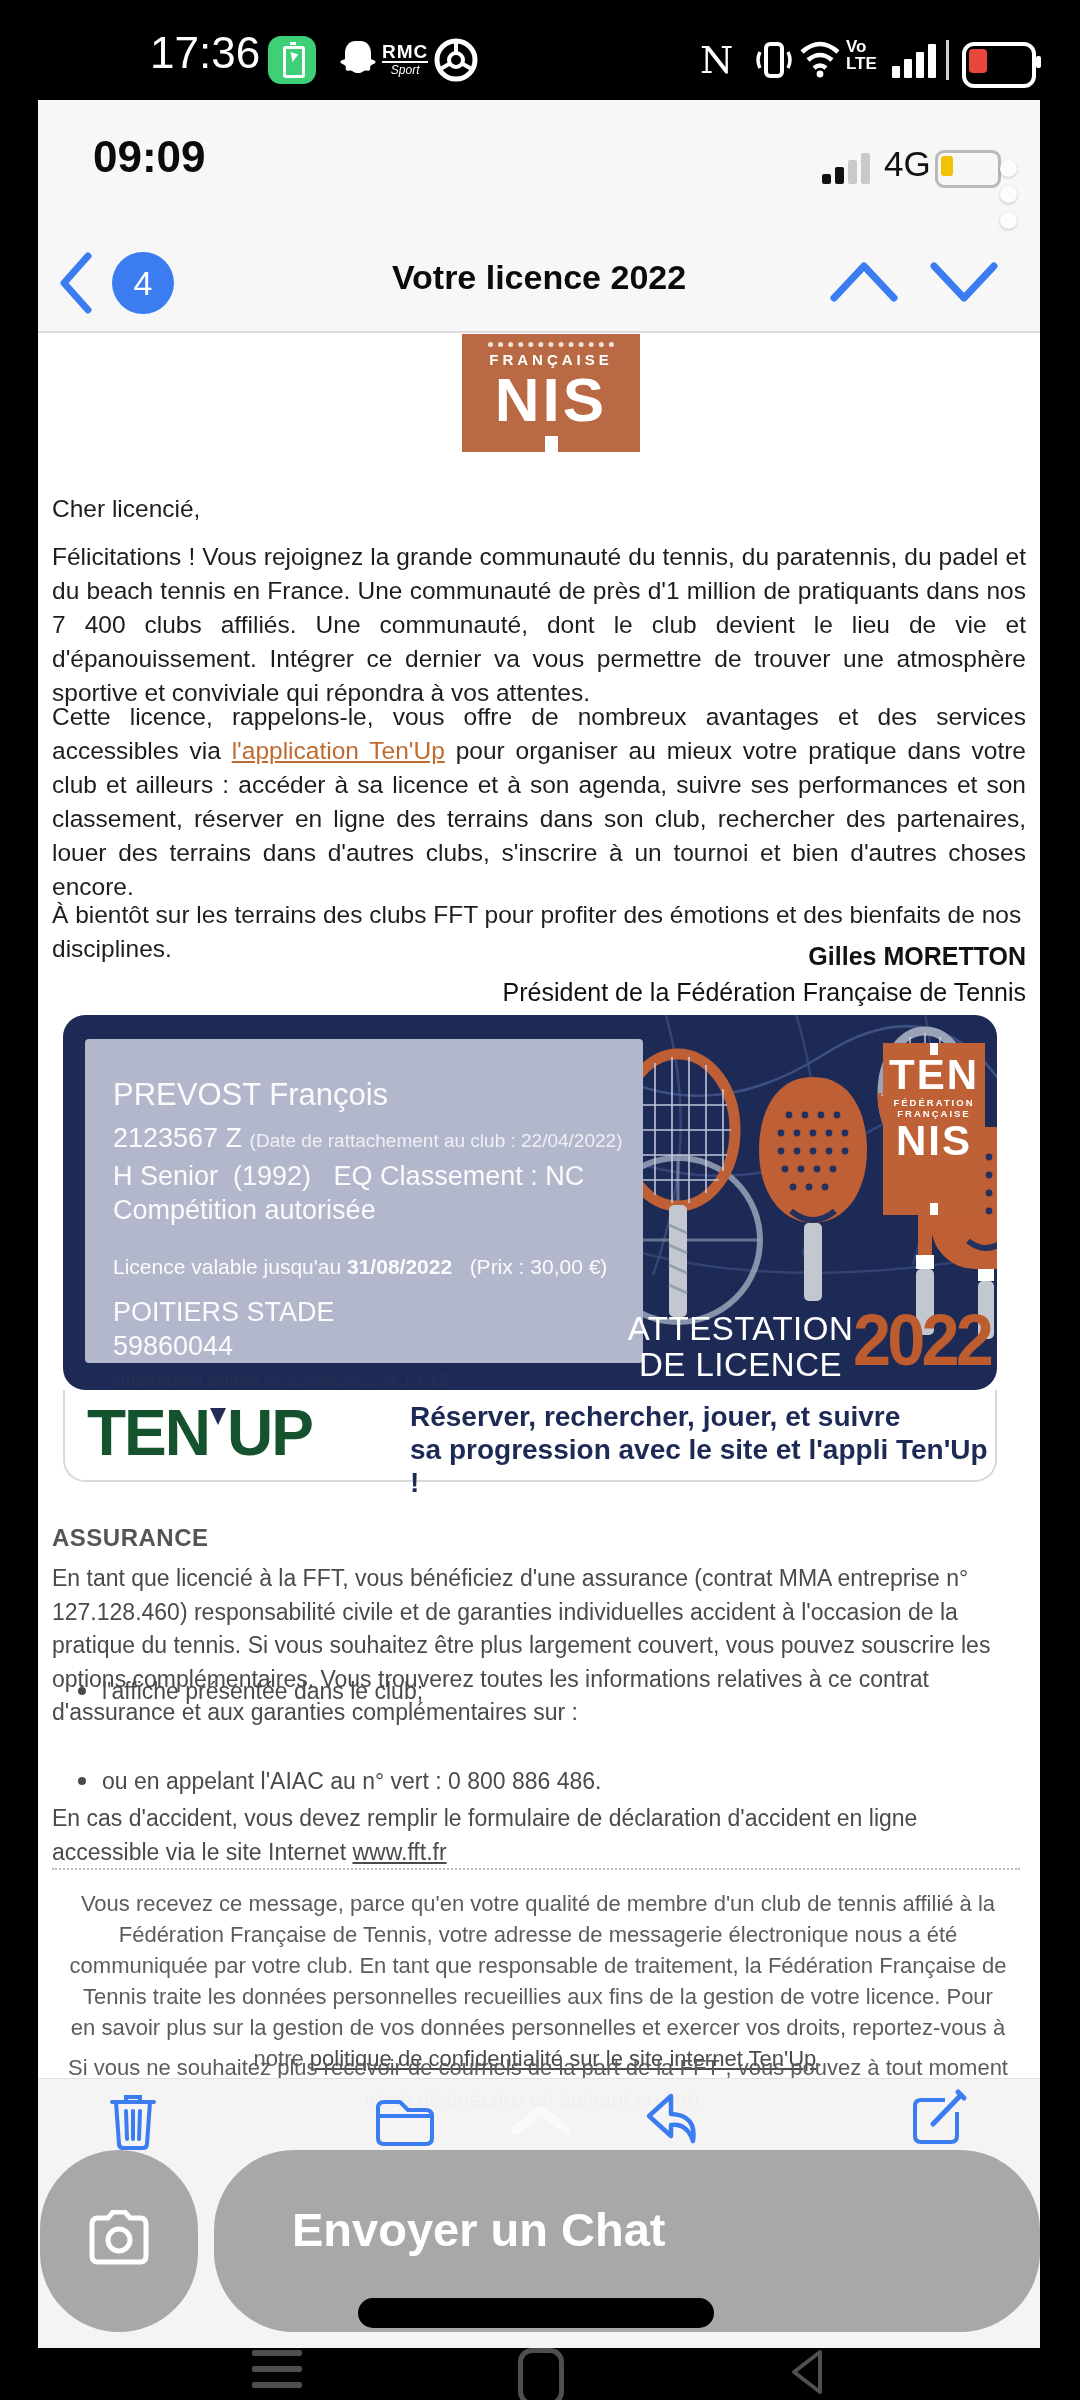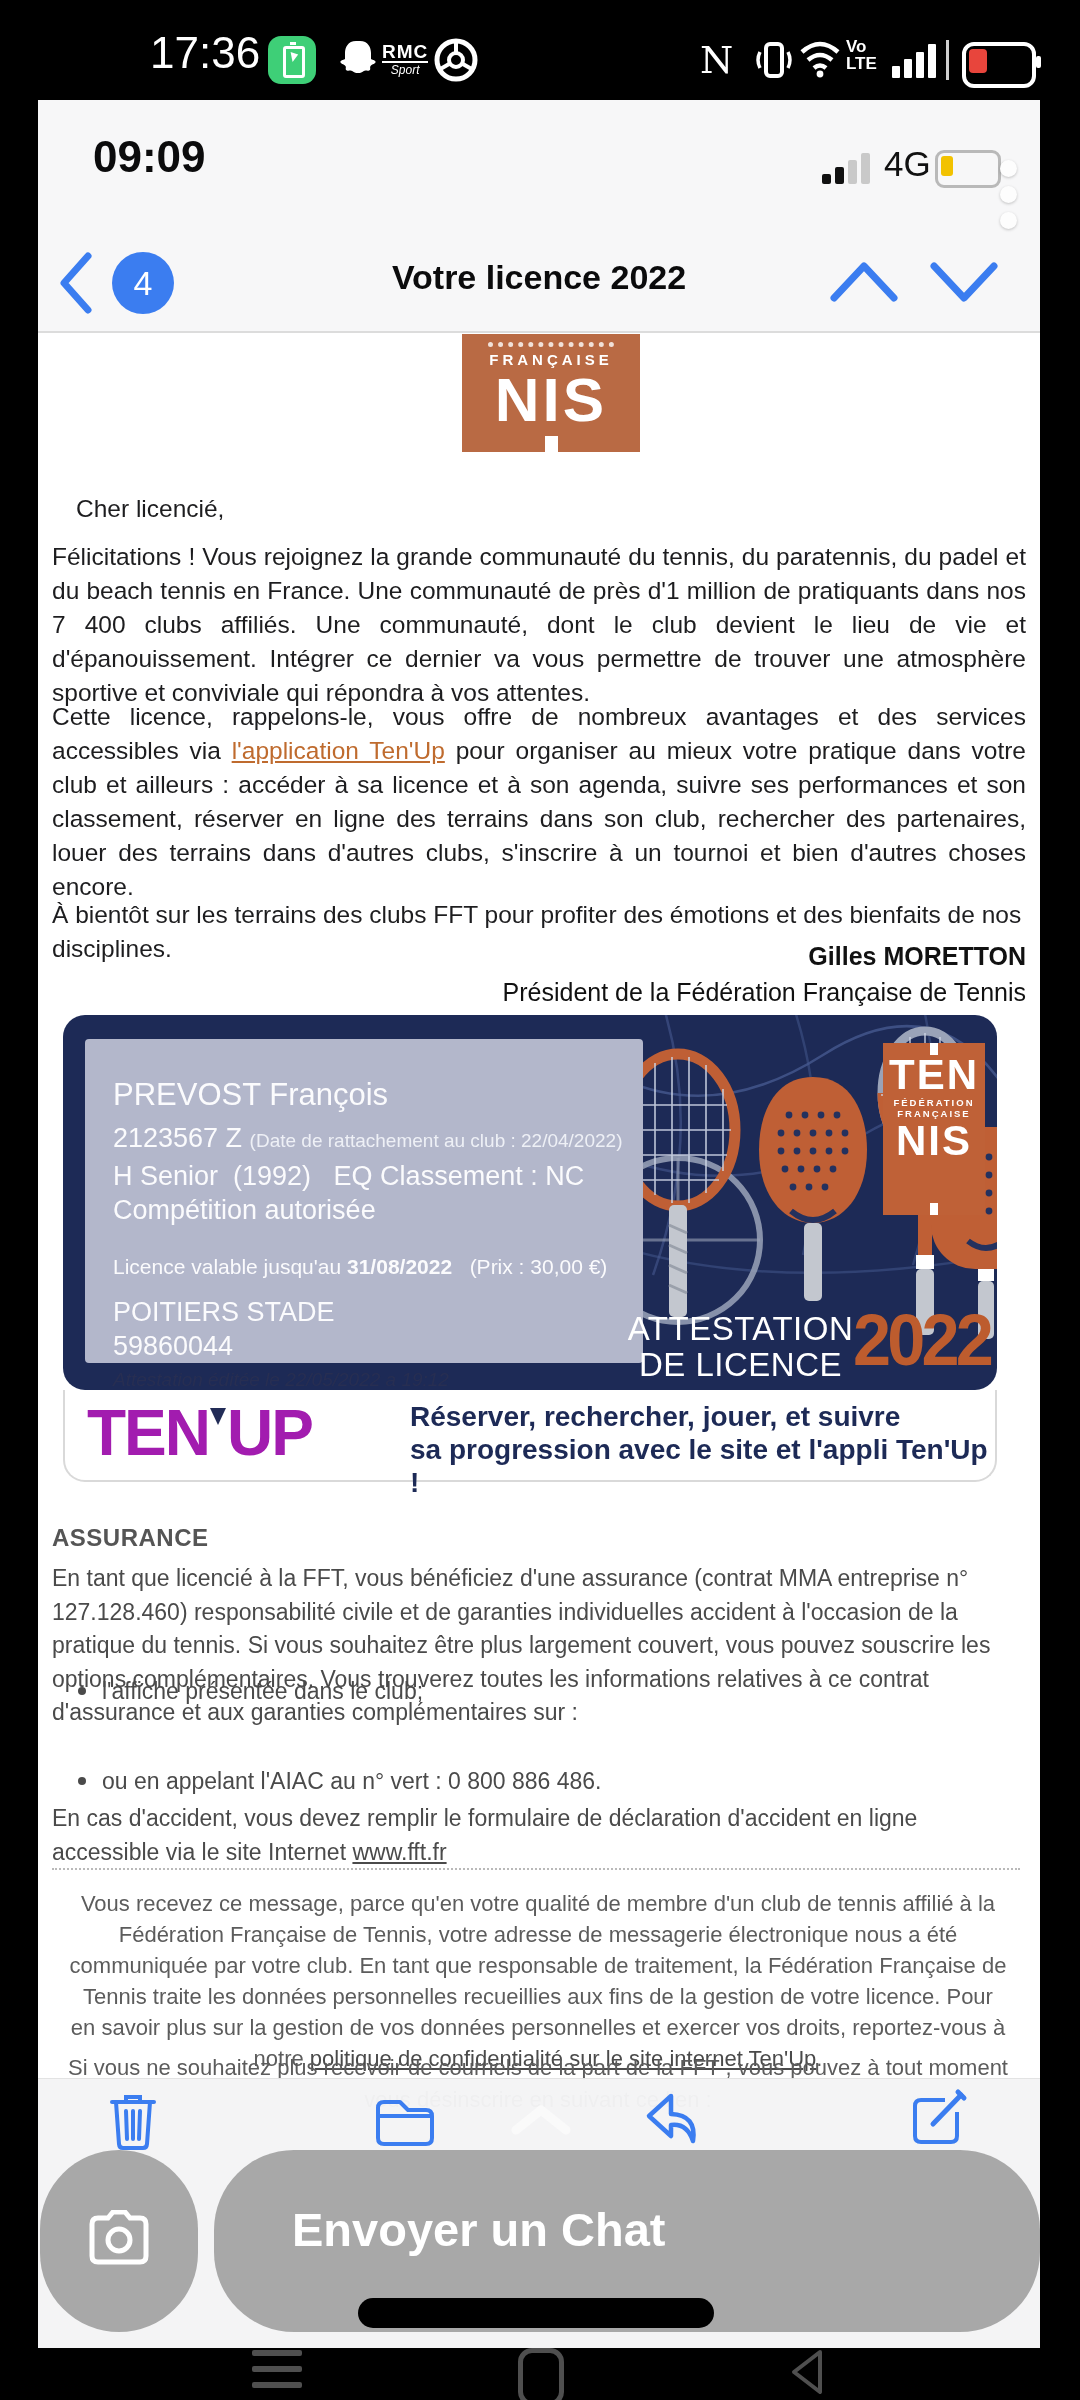--- a/index.html
+++ b/index.html
@@ -48,21 +48,21 @@
   .hdr-divider{left:0;top:231px;width:1002px;height:2px;background:#dcdcdc;}
 
   
   .fft-logo{left:424px;top:234px;width:178px;height:118px;background:#b96a44;color:#fff;text-align:center;overflow:hidden;}
   .fft-logo .cut{height:8px;margin:0 26px;border-bottom:5px dotted #ffffffcc;}
   .fft-logo .fr{font-size:15px;letter-spacing:4px;font-weight:700;margin-top:4px;}
   .fft-logo .nis{font-size:62px;font-weight:700;letter-spacing:3px;line-height:60px;margin-top:2px;}
   .fft-logo .notch{position:absolute;left:83px;bottom:0;width:13px;height:16px;background:#fff;}
 
   .para{left:14px;width:974px;font-size:24.5px;line-height:34px;color:#1d1d1f;text-align:justify;}
-  .p-cher{top:392px;margin-left:24px;}
+  .p-cher{top:392px;}
   .p-feli{top:440px;}
   .p-lic{top:600px;}
   .p-bien{top:798px;text-align:left;}
   .sig{left:14px;width:974px;text-align:right;color:#111;}
   .sig-name{top:842px;font-size:25px;font-weight:700;}
   .sig-role{top:878px;font-size:25px;}
   .lnk-orange{color:#bf6b2e;text-decoration:underline;}
   .lnk-gray{color:#4a4a4a;text-decoration:underline;}
 
   
@@ -82,21 +82,21 @@
   .card-logo{position:absolute;left:820px;top:28px;width:102px;height:172px;background:#bf6137;color:#fff;text-align:center;}
   .card-logo .tick{position:absolute;left:47px;width:8px;height:12px;background:#fff;}
   .card-logo .ten,.card-logo .nis2{font-size:42px;font-weight:700;letter-spacing:2px;line-height:44px;}
   .card-logo .mini{font-size:9.5px;letter-spacing:2px;font-weight:700;line-height:11px;}
   .attest{position:absolute;left:560px;top:296px;width:235px;color:#fff;text-align:center;line-height:36px;font-size:33px;letter-spacing:.5px;}
   .year{position:absolute;left:790px;top:284px;width:144px;font-size:72px;font-weight:800;color:#bd5c2e;letter-spacing:-4px;transform:scaleX(.95);transform-origin:left;}
 
   
   .tenup{left:25px;top:1290px;width:934px;height:92px;background:#fff;border:2px solid #d9d9d9;border-top:none;
          border-radius:0 0 22px 22px;box-sizing:border-box;}
-  .tenup-logo{position:absolute;left:22px;top:6px;font-size:64px;font-weight:800;color:#a21caf;letter-spacing:-2px;}
+  .tenup-logo{position:absolute;left:22px;top:6px;font-size:64px;font-weight:800;color:#14532d;letter-spacing:-2px;}
   .wedge{display:inline-block;width:0;height:0;border-left:8px solid transparent;border-right:8px solid transparent;
          border-top:17px solid #222c57;position:relative;top:-30px;margin:0 1px;}
   .tenup-tag{position:absolute;left:345px;color:#1d2a56;font-weight:700;font-size:28px;line-height:33px;}
   .tag1{top:10px;}.tag2{top:43px;}
 
   
   .ass-title{left:14px;top:1424px;font-size:24px;font-weight:700;color:#555;letter-spacing:.5px;}
   .ass-body{left:14px;top:1462px;width:968px;font-size:23px;line-height:33.5px;color:#4a4a4a;}
   .bullet-row{left:64px;width:900px;font-size:23px;color:#4a4a4a;}
   .bullet-row .dot{position:absolute;left:-24px;top:9px;width:8px;height:8px;border-radius:50%;background:#4a4a4a;}

